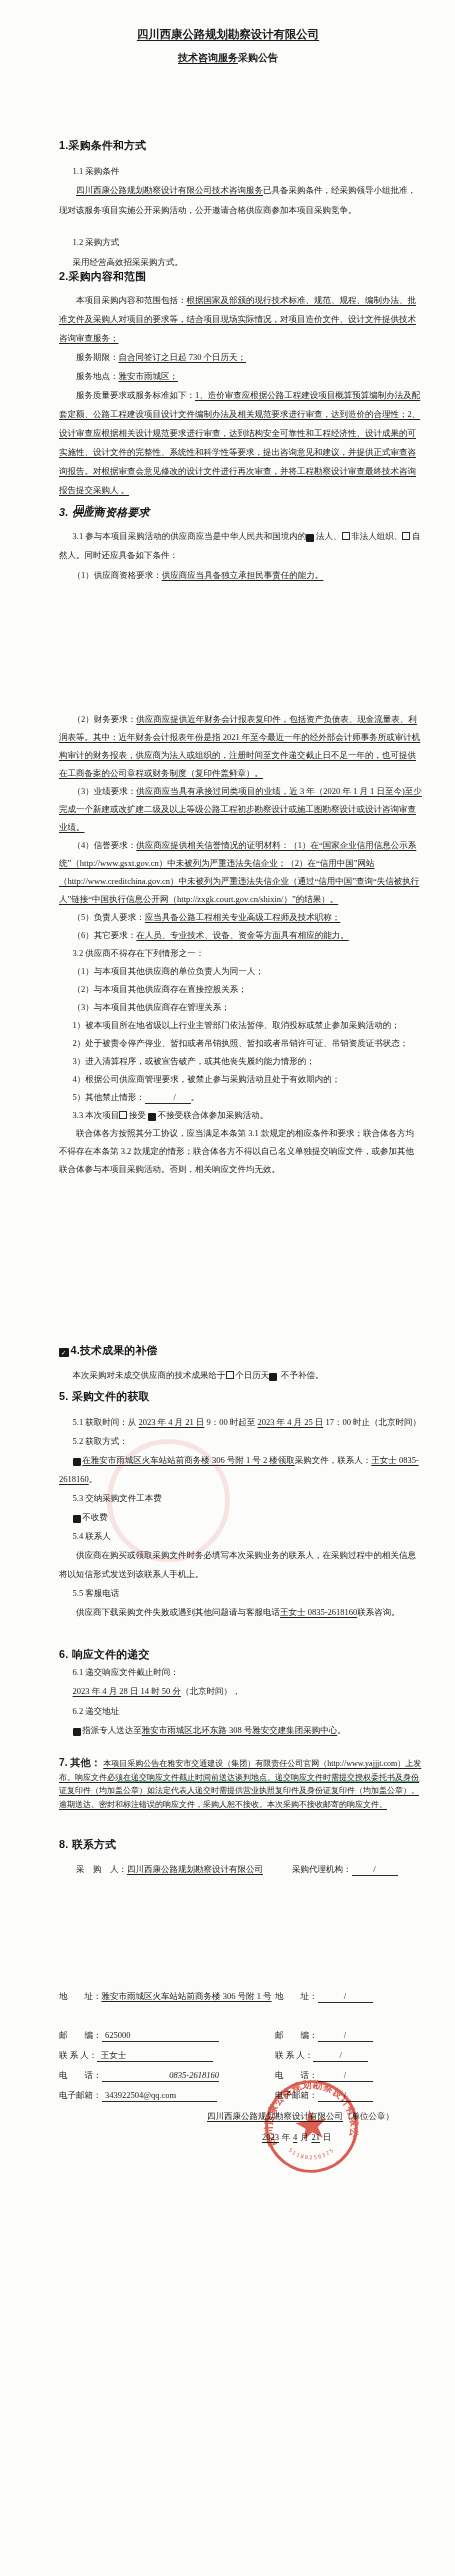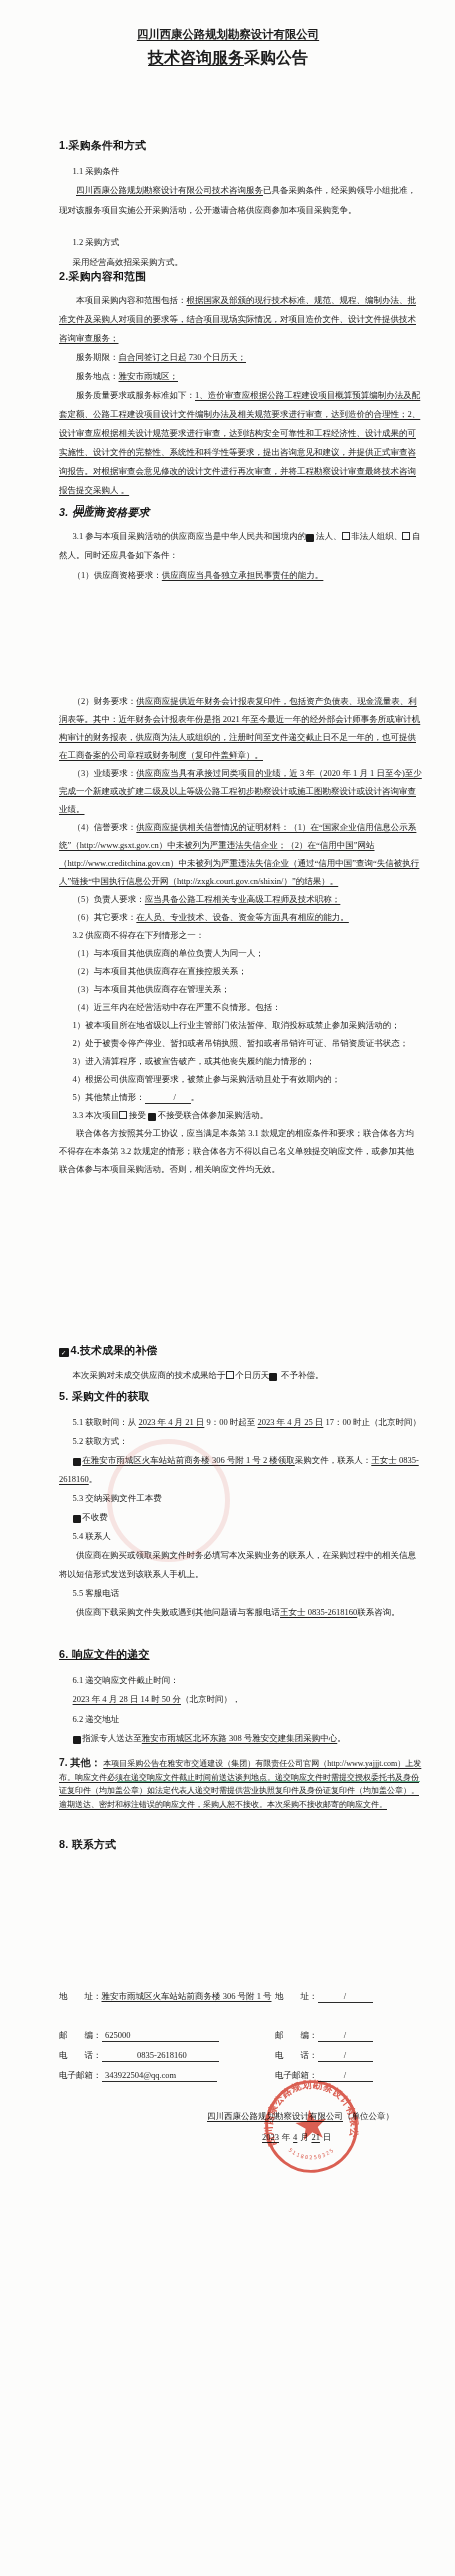--- a/index.html
+++ b/index.html
@@ -7,21 +7,21 @@
         font-family:"Liberation Serif",serif;color:#222;}
   .blk{position:absolute;left:59px;right:34px;}
   p{margin:0;}
   .body-text{font-size:8.5px;line-height:19.4px;}
   .lh33{line-height:19px;} .lh32{line-height:18px;}
   .ind{text-indent:2em;}
   .ind1{text-indent:1.6em;}
   h1,h2{margin:0;font-family:"Liberation Sans",sans-serif;color:#161616;}
   .title-wrap{position:absolute;left:0;right:0;top:25px;text-align:center;}
   .t1{font-size:11.4px;line-height:19.4px;font-weight:700;color:#1c1c1c;}
-  .t2{font-size:16px;line-height:19.4px;font-weight:700;margin-top:3.4px;color:#1c1c1c;}
+  .t2{font-size:10px;line-height:19.4px;font-weight:700;margin-top:3.4px;color:#1c1c1c;}
   .sec-h{font-size:10.8px;font-weight:700;line-height:17px;letter-spacing:0.3px;}
   .u{text-decoration:underline;text-underline-offset:2.3px;text-decoration-thickness:0.6px;}
   .cb,.cbx{display:inline-block;width:8px;height:8px;vertical-align:-1.1px;margin:0 1.7px 0 0;
            font-family:"DejaVu Sans",sans-serif;box-sizing:border-box;}
   .cb{border:0.9px solid #2c2c2c;background:transparent;}
   .cbx{background:#1a1a1a;color:#fff;font-size:6.3px;line-height:8px;text-align:center;border-radius:1.1px;}
   .fill{display:inline-block;border-bottom:0.6px solid #2b2b2b;min-width:55px;text-align:center;line-height:11.4px;}
   .fill.small{min-width:46px;}
   .row{display:flex;align-items:baseline;}
   .row .L{width:216px;flex:0 0 216px;}
@@ -68,31 +68,30 @@
     <p class="ind"><span>服务质量要求或服务标准如下：</span><span class="u">1、造价审查应根据公路工程建设项目概算预算编制办法及配套定额、公路工程建设项目设计文件编制办法及相关规范要求进行审查，达到造价的合理性；2、设计审查应根据相关设计规范要求进行审查，达到结构安全可靠性和工程经济性、设计成果的可实施性、设计文件的完整性、系统性和科学性等要求，提出咨询意见和建议，并提供正式审查咨询报告。对根据审查会意见修改的设计文件进行再次审查，并将工程勘察设计审查最终技术咨询报告提交采购人 。</span></p>
     <p class="ind"><span class="cb"></span><span>其他</span></p>
   </div>
 
   <div class="blk body-text" style="top:504px;">
     <h1 class="sec-h" style="margin-bottom:5.7px;font-style:italic;">3. 供应商资格要求</h1>
     <p class="ind1"><span>3.1 参与本项目采购活动的供应商应当是中华人民共和国境内的</span><span class="cbx">✓</span><span>法人、</span><span class="cb"></span><span>非法人组织、</span><span class="cb"></span><span>自然人。同时还应具备如下条件：</span></p>
     <p class="ind1"><span>（1）供应商资格要求：</span><span class="u">供应商应当具备独立承担民事责任的能力。</span></p>
   </div>
 
-  <div class="blk body-text lh32" style="top:692px;">
+  <div class="blk body-text lh32" style="top:710px;">
     <p class="ind1"><span>（2）财务要求：</span><span class="u">供应商应提供近年财务会计报表复印件，包括资产负债表、现金流量表、利润表等。其中：近年财务会计报表年份是指 2021 年至今最近一年的经外部会计师事务所或审计机构审计的财务报表，供应商为法人或组织的，注册时间至文件递交截止日不足一年的，也可提供在工商备案的公司章程或财务制度（复印件盖鲜章）。</span></p>
     <p class="ind1"><span>（3）业绩要求：</span><span class="u">供应商应当具有承接过同类项目的业绩，近 3 年（2020 年 1 月 1 日至今)至少完成一个新建或改扩建二级及以上等级公路工程初步勘察设计或施工图勘察设计或设计咨询审查业绩。</span></p>
     <p class="ind1"><span>（4）信誉要求：</span><span class="u">供应商应提供相关信誉情况的证明材料：（1）在“国家企业信用信息公示系统”（http://www.gsxt.gov.cn）中未被列为严重违法失信企业；（2）在“信用中国”网站（http://www.creditchina.gov.cn）中未被列为严重违法失信企业（通过“信用中国”查询“失信被执行人”链接“中国执行信息公开网（http://zxgk.court.gov.cn/shixin/）”的结果）。</span></p>
     <p class="ind1"><span>（5）负责人要求：</span><span class="u">应当具备公路工程相关专业高级工程师及技术职称；</span></p>
     <p class="ind1"><span>（6）其它要求：</span><span class="u">在人员、专业技术、设备、资金等方面具有相应的能力。</span></p>
     <p class="ind1">3.2 供应商不得存在下列情形之一：</p>
     <p class="ind1">（1）与本项目其他供应商的单位负责人为同一人；</p>
     <p class="ind1">（2）与本项目其他供应商存在直接控股关系；</p>
     <p class="ind1">（3）与本项目其他供应商存在管理关系；</p>
-    <p class="ind1">（4）近三年内在经营活动中存在严重不良情形。包括：</p>
     <p class="ind1">1）被本项目所在地省级以上行业主管部门依法暂停、取消投标或禁止参加采购活动的；</p>
     <p class="ind1">2）处于被责令停产停业、暂扣或者吊销执照、暂扣或者吊销许可证、吊销资质证书状态；</p>
     <p class="ind1">3）进入清算程序，或被宣告破产，或其他丧失履约能力情形的；</p>
     <p class="ind1">4）根据公司供应商管理要求，被禁止参与采购活动且处于有效期内的；</p>
     <p class="ind1"><span>5）其他禁止情形：</span><span class="fill small">/</span><span>。</span></p>
     <p class="ind1"><span>3.3 本次项目</span><span class="cb"></span><span>接受</span>&nbsp;<span class="cbx">✓</span><span>不接受联合体参加采购活动。</span></p>
     <p class="ind">联合体各方按照其分工协议，应当满足本条第 3.1 款规定的相应条件和要求；联合体各方均不得存在本条第 3.2 款规定的情形；联合体各方不得以自己名义单独提交响应文件，或参加其他联合体参与本项目采购活动。否则，相关响应文件均无效。</p>
   </div>
 
   <div class="blk body-text" style="top:1342px;">
@@ -107,46 +106,54 @@
     <p class="ind1"><span class="cbx">✓</span><span class="u">在雅安市雨城区火车站站前商务楼 306 号附 1 号 2 楼领取</span><span>采购文件，联系人：</span><span class="u">王女士 0835-2618160</span><span>。</span></p>
     <p class="ind1">5.3 交纳采购文件工本费</p>
     <p class="ind1"><span class="cbx">✓</span><span>不收费</span></p>
     <p class="ind1">5.4 联系人</p>
     <p class="ind">供应商在购买或领取采购文件时务必填写本次采购业务的联系人，在采购过程中的相关信息将以短信形式发送到该联系人手机上。</p>
     <p class="ind1">5.5 客服电话</p>
     <p class="ind"><span>供应商下载采购文件失败或遇到其他问题请与客服电话</span><span class="u">王女士 0835-2618160</span><span>联系咨询。</span></p>
   </div>
 
   <div class="blk body-text" style="top:1646px;">
-    <h1 class="sec-h" style="margin-bottom:8px;text-decoration:underline;">6. 响应文件的递交</h1>
+    <h1 class="sec-h" style="">6. 响应文件的递交</h1>
     <p class="ind1">6.1 递交响应文件截止时间：</p>
     <p class="ind1"><span class="u">2023 年 4 月 28 日 14 时 50 分</span><span>（北京时间），</span></p>
     <p class="ind1">6.2 递交地址</p>
     <p class="ind1"><span class="cbx">✓</span><span>指派专人送达至</span><span class="u">雅安市雨城区北环东路 308 号雅安交建集团采购中心</span><span>。</span></p>
   </div>
 
   <div class="blk" style="top:1708px;margin-top:48px;">
     <p class="s7p"><b class="h-inline">7. 其他：</b><span class="u">本项目采购公告在雅安市交通建设（集团）有限责任公司官网（http://www.yajjjt.com）上发布。响应文件必须在递交响应文件截止时间前送达谈判地点。递交响应文件时需提交授权委托书及身份证复印件（均加盖公章）如法定代表人递交时需提供营业执照复印件及身份证复印件（均加盖公章）。逾期送达、密封和标注错误的响应文件，采购人恕不接收。本次采购不接收邮寄的响应文件。</span></p>
   </div>
 
   <div class="blk body-text" style="top:1836px;">
     <h1 class="sec-h" style="margin-bottom:6.8px;">8. 联系方式</h1>
+    <div class="row" style="padding-left:17px;">
+      <div class="L"><span>采　购　人：</span><span class="u">四川西康公路规划勘察设计有限公司</span></div>
+      <div class="R"><span>采购代理机构：</span><span class="fill small">/</span></div>
+    </div>
   </div>
 
   <div class="blk body-text" style="top:1986px;line-height:20px;">
     <div class="row">
       <div class="L"><span>地　　址：</span><span class="u">雅安市雨城区火车站站前商务楼 306 号附 1 号</span></div>
       <div class="R"><span>地　　址：</span><span class="fill">/</span></div>
     </div>
     <div class="row">
       <div class="L"><span>邮　　编：</span><span class="fill" style="min-width:114px;text-align:left;padding-left:3.4px;margin-top:24px;">625000</span></div>
       <div class="R"><span>邮　　编：</span><span class="fill">/</span></div>
     </div>
     <div class="row">
-      <div class="L"><span>电　　话：</span><span class="fill" style="min-width:114px;text-align:center;padding-left:3.4px;">0835-2618160</span></div>
+      <div class="L"><span>联 系 人：</span><span class="fill" style="min-width:112px;text-align:left;padding-left:3.4px;">王女士</span></div>
+      <div class="R"><span>联 系 人：</span><span class="fill">/</span></div>
+    </div>
+    <div class="row">
+      <div class="L"><span>电　　话：</span><span class="fill" style="min-width:114px;text-align:right;padding-left:3.4px;font-style:italic;">0835-2618160</span></div>
       <div class="R"><span>电　　话：</span><span class="fill">/</span></div>
     </div>
     <div class="row">
       <div class="L"><span>电子邮箱：</span><span class="fill" style="min-width:112px;text-align:left;padding-left:3.4px;">343922504@qq.com</span></div>
       <div class="R"><span>电子邮箱：</span><span class="fill">/</span></div>
     </div>
   </div>
 
   <div class="sign-blk">
     <p><span class="u">四川西康公路规划勘察设计有限公司</span><span>（单位公章）</span></p>

